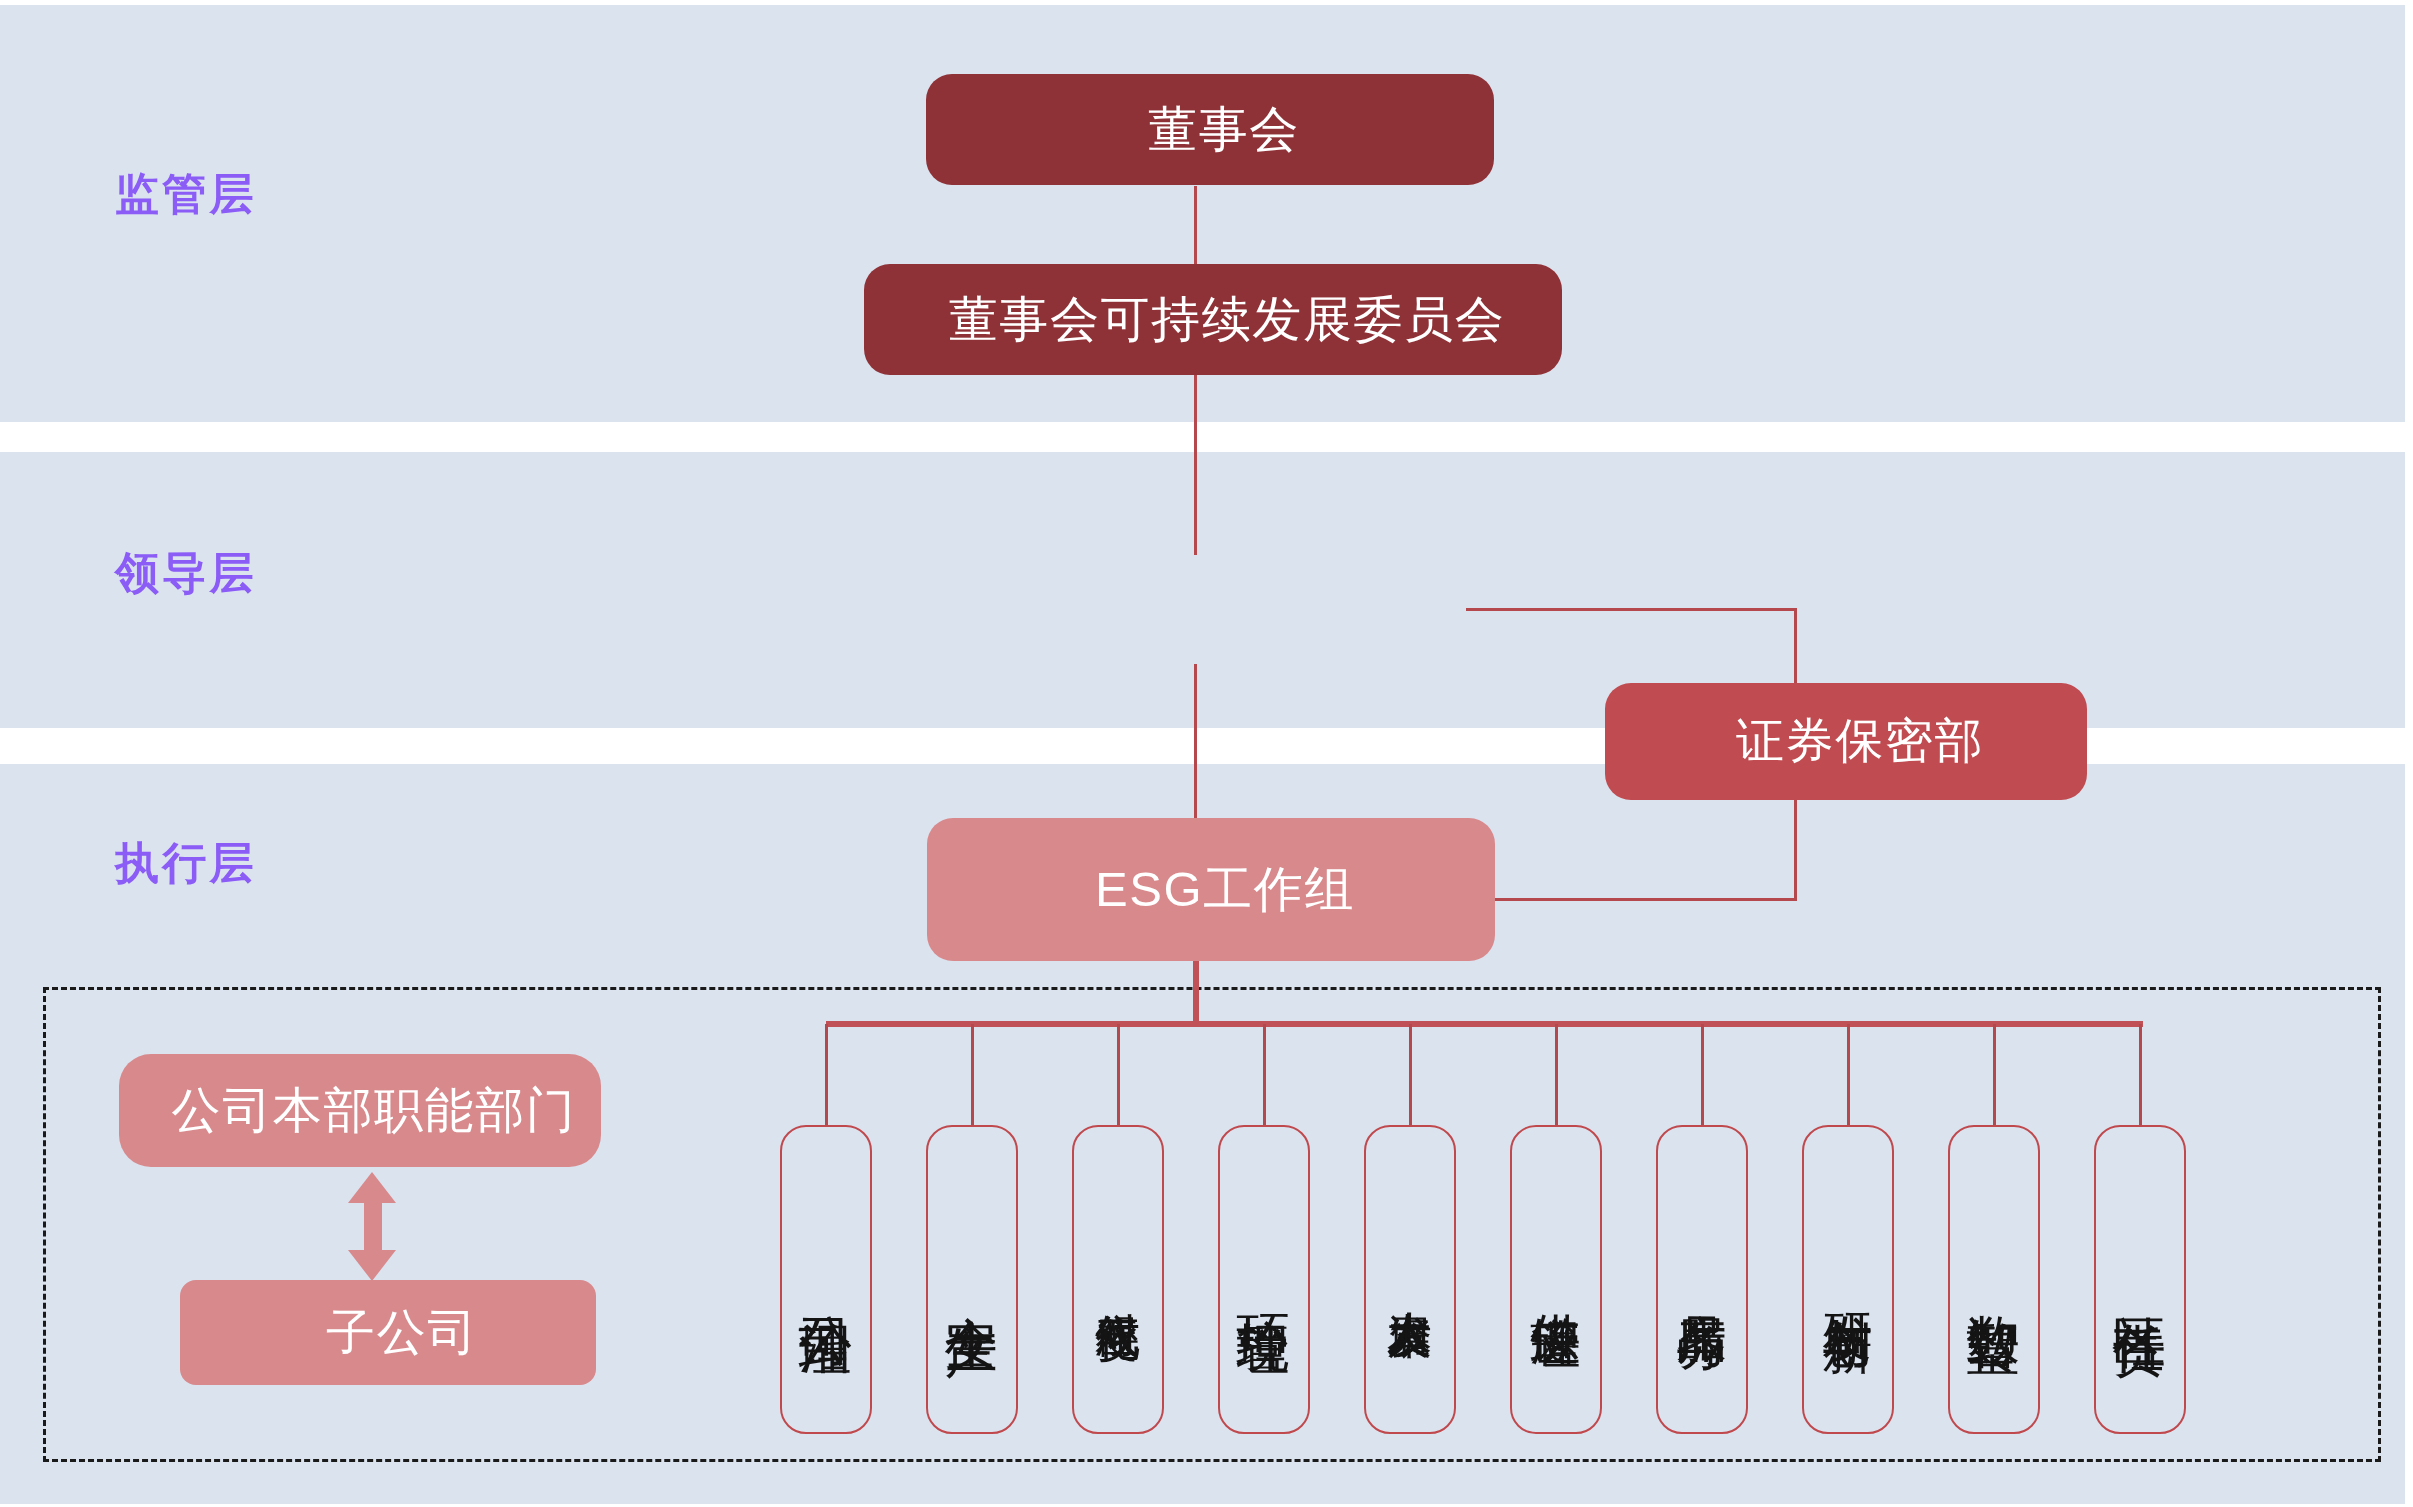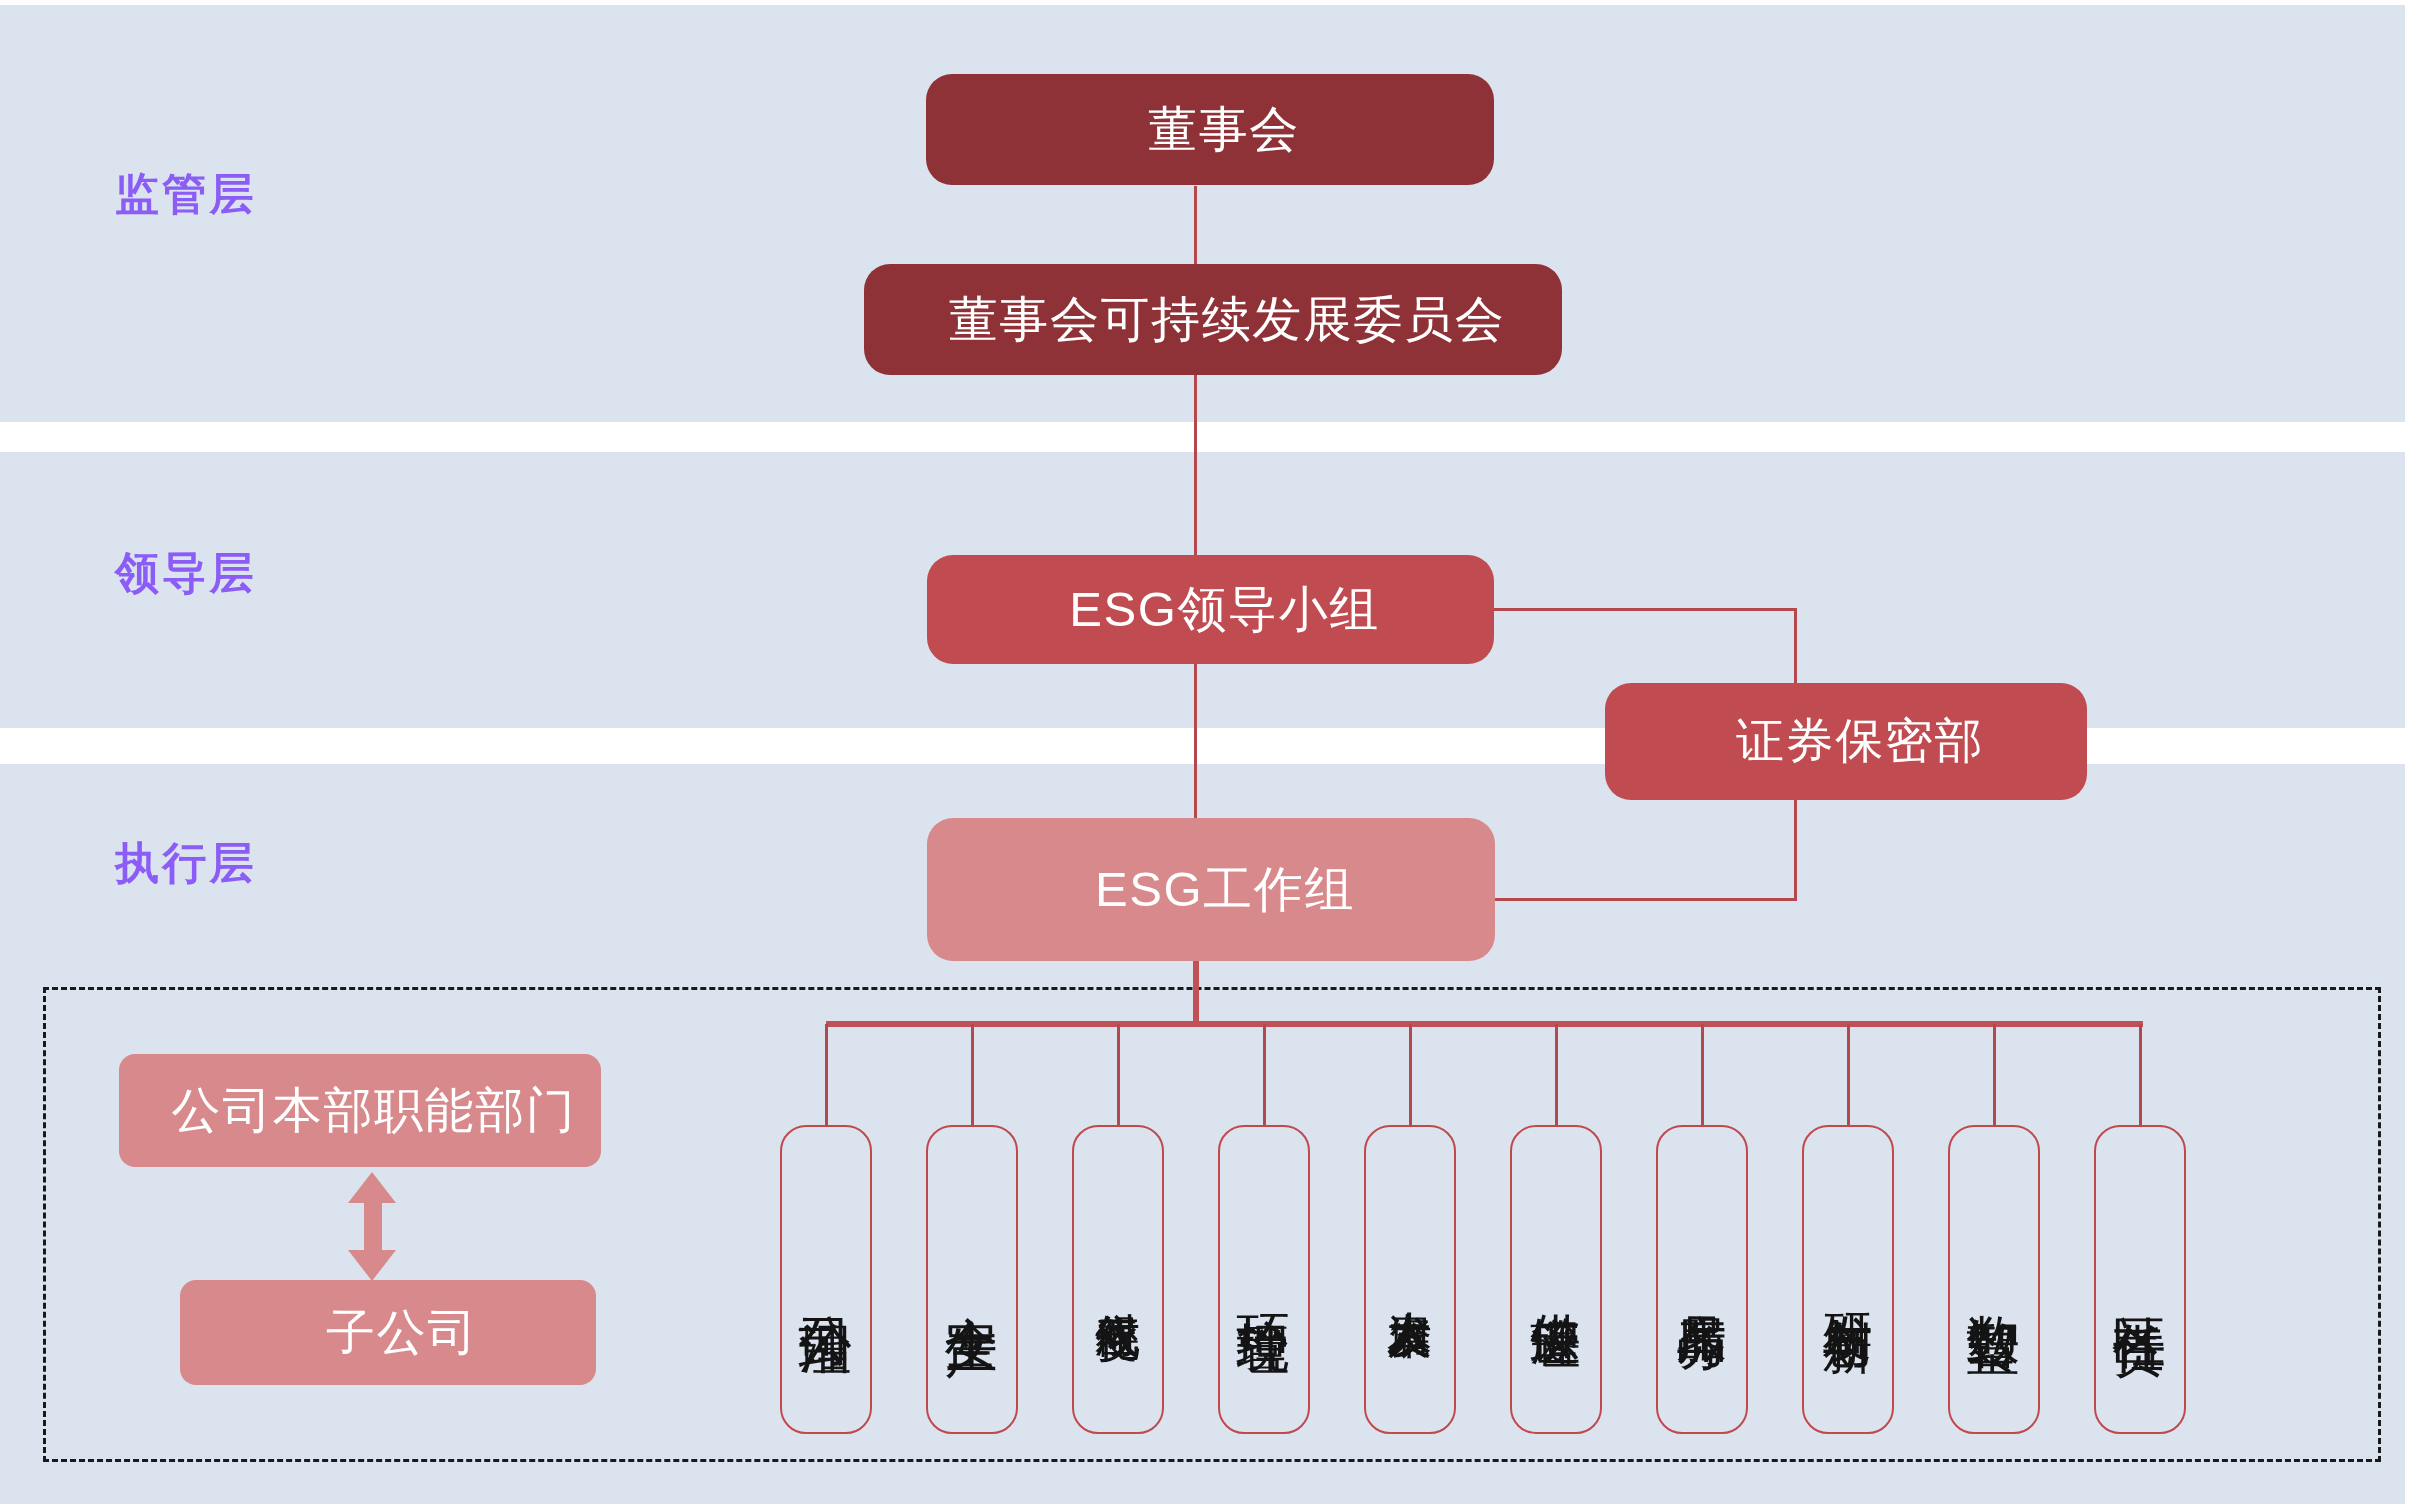--- a/index.html
+++ b/index.html
@@ -28,21 +28,21 @@
     border-radius:26px;white-space:nowrap;z-index:3;padding-left:28px;
   }
   .dark{background:#8f3237;}
   .mid{background:#c04b50;}
   .pink{background:#d8898c;}
   #node-board{left:926px;top:74px;width:540px;height:111px;}
   #node-committee{left:864px;top:264px;width:670px;height:111px;}
   #node-leading{left:927px;top:555px;width:539px;height:109px;}
   #node-securities{left:1605px;top:683px;width:454px;height:117px;font-size:48px;}
   #node-working{left:927px;top:818px;width:540px;height:143px;}
-  #node-hq{left:119px;top:1054px;width:454px;height:113px;border-radius:16px;}
+  #node-hq{left:119px;top:1054px;width:454px;height:113px;border-radius:32px;}
   #node-sub{left:180px;top:1280px;width:388px;height:105px;border-radius:16px;}
   
   .line{position:absolute;background:#b5484c;z-index:2;}
   .line.thick{background:#c05156;}
   
   #dashed-scope{
     position:absolute;left:43px;top:987px;width:2338px;height:475px;
     border:3.7px dashed #1a1a1a;box-sizing:border-box;z-index:1;background:transparent;
   }
   
@@ -103,21 +103,20 @@
   <div class="line" style="left:1263px;top:1024px;width:2.7px;height:102px;"></div>
   <div class="line" style="left:1409px;top:1024px;width:2.7px;height:102px;"></div>
   <div class="line" style="left:1555px;top:1024px;width:2.7px;height:102px;"></div>
   <div class="line" style="left:1701px;top:1024px;width:2.7px;height:102px;"></div>
   <div class="line" style="left:1847px;top:1024px;width:2.7px;height:102px;"></div>
   <div class="line" style="left:1993px;top:1024px;width:2.7px;height:102px;"></div>
   <div class="line" style="left:2139px;top:1024px;width:2.7px;height:102px;"></div>
 
   <div class="node dark" id="node-board">董事会</div>
   <div class="node dark" id="node-committee">董事会可持续发展委员会</div>
-  <div class="node mid" id="node-leading">ESG领导小组</div>
   <div class="node mid" id="node-securities">证券保密部</div>
   <div class="node pink" id="node-working">ESG工作组</div>
   <div class="node pink" id="node-hq">公司本部职能部门</div>
   <div class="node pink" id="node-sub">子公司</div>
 
   <div id="double-arrow">
     <div class="head-up"></div>
     <div class="shaft"></div>
     <div class="head-down"></div>
   </div>

